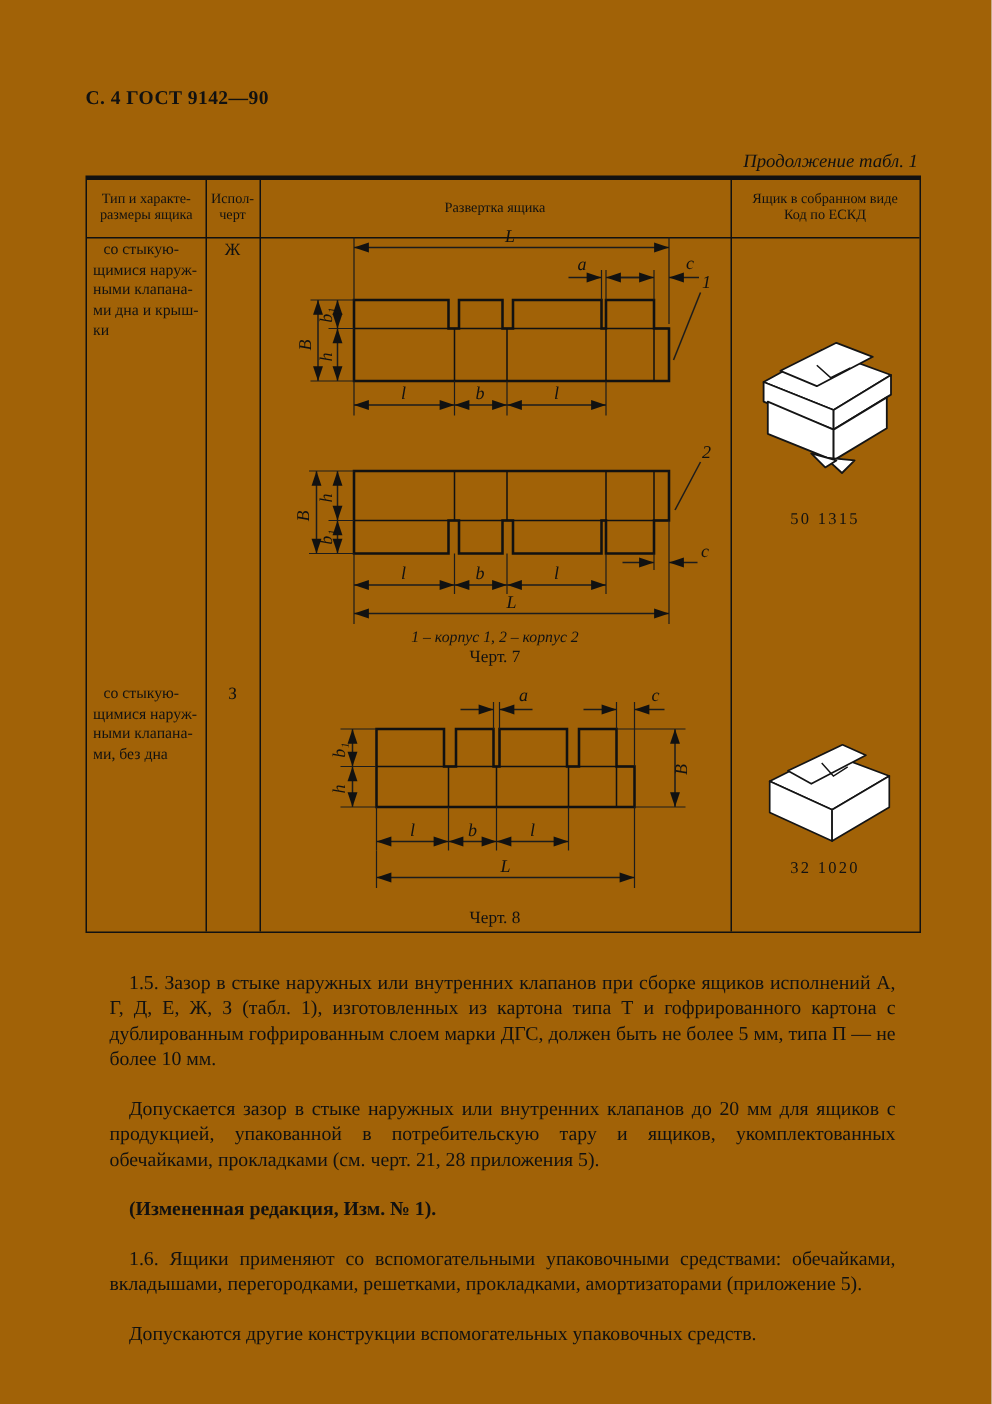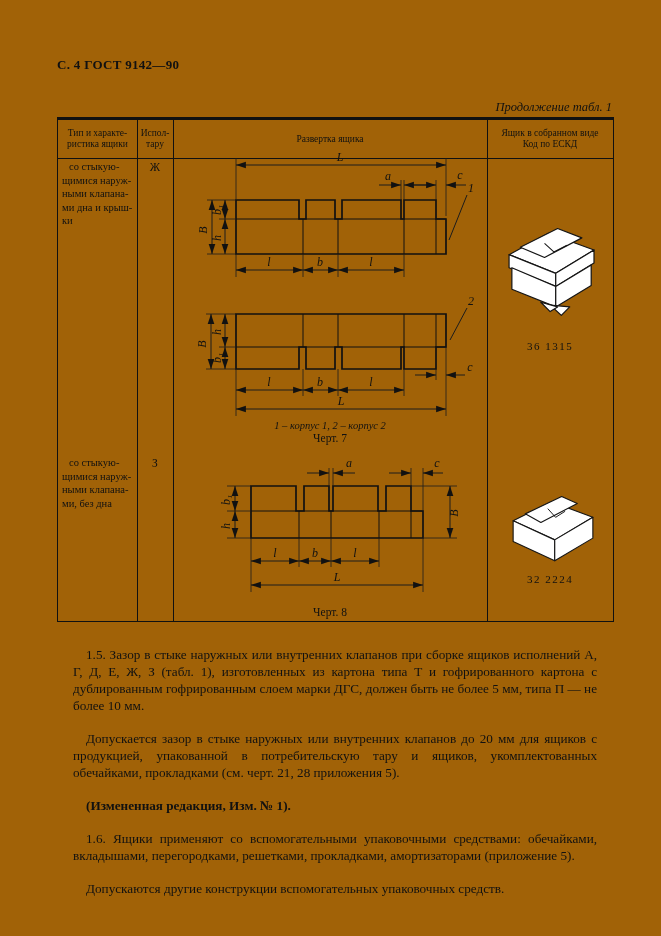--- a/index.html
+++ b/index.html
@@ -43,23 +43,23 @@
   <div class="abs continuation">Продолжение табл. 1</div>
 
   <div class="abs tbl">
 
     <div class="vline" style="left:79px"></div>
     <div class="vline" style="left:115px"></div>
     <div class="vline" style="left:429px"></div>
     <div class="hline" style="top:38px"></div>
 
     <div class="hcell pre" style="left:0;width:79px">Тип и характе-
-ристика ящики</div>
+размеры ящика</div>
     <div class="hcell pre" style="left:79px;width:36px">Испол-
-тару</div>
+черт</div>
     <div class="hcell" style="left:115px;width:314px">Развертка ящика</div>
     <div class="hcell pre" style="left:429px;width:126px">Ящик в собранном виде
 Код по ЕСКД</div>
 
     <div class="abs typecell pre" style="left:4px;top:40px;width:73px">со стыкую-
 щимися наруж-
 ными клапана-
 ми дна и крыш-
 ки</div>
     <div class="abs execcell" style="left:79px;top:41px;width:36px">Ж</div>
@@ -191,21 +191,21 @@
         <polygon points="26,42 66,22 92,32 52,53"></polygon>
         <polygon points="14,50 14,64 64,84 64,70"></polygon>
         <polygon points="64,70 105,45 105,59 64,84"></polygon>
         <polygon points="17,64 17,87 64,106 64,84"></polygon>
         <polygon points="64,84 102,61 102,83 64,106"></polygon>
         <polygon points="58,104 70,115 79,106"></polygon>
         <polygon points="48,101 58,111 66,106"></polygon>
       </g>
       <polyline class="isoline" points="52,38 62,47 76,40"></polyline>
     </svg>
-    <div class="abs code" style="left:429px;top:220px;width:126px">36 1315</div>
+    <div class="abs code" style="left:429px;top:220px;width:126px">50 1315</div>
 
     <div class="abs typecell pre" style="left:4px;top:336px;width:73px">со стыкую-
 щимися наруж-
 ными клапана-
 ми, без дна</div>
     <div class="abs execcell" style="left:79px;top:337px;width:36px">З</div>
 
     <svg class="abs" style="left:115px;top:335px" width="314" height="145" viewBox="0 0 314 145">
       <defs>
         <marker id="ar3" viewBox="0 0 10 10" refX="9.5" refY="5" markerWidth="11" markerHeight="11" orient="auto-start-reverse">
@@ -273,21 +273,21 @@
 
     <svg class="abs" style="left:443px;top:362px" width="104" height="88" viewBox="0 0 120 100">
       <g class="iso">
         <polygon points="14,44 58,22 106,40 62,66"></polygon>
         <polygon points="28,36 70,16 88,24 46,46"></polygon>
         <polygon points="14,44 14,68 62,90 62,66"></polygon>
         <polygon points="62,66 106,40 106,64 62,90"></polygon>
       </g>
       <polyline class="isoline" points="54,30 63,40 74,33"></polyline>
     </svg>
-    <div class="abs code" style="left:429px;top:453px;width:126px">32 2224</div>
+    <div class="abs code" style="left:429px;top:453px;width:126px">32 1020</div>
   </div>
 
   <div class="abs bodytext">
     <p>1.5. Зазор в стыке наружных или внутренних клапанов при сборке ящиков исполнений А, Г, Д, Е, Ж, З (табл. 1), изготовленных из картона типа Т и гофрированного картона с дублированным гофрированным слоем марки ДГС, должен быть не более 5 мм, типа П — не более 10 мм.</p>
     <p>Допускается зазор в стыке наружных или внутренних клапанов до 20 мм для ящиков с продукцией, упакованной в потребительскую тару и ящиков, укомплектованных обечайками, прокладками (см. черт. 21, 28 приложения 5).</p>
     <p class="bold">(Измененная редакция, Изм. № 1).</p>
     <p>1.6. Ящики применяют со вспомогательными упаковочными средствами: обечайками, вкладышами, перегородками, решетками, прокладками, амортизаторами (приложение 5).</p>
     <p>Допускаются другие конструкции вспомогательных упаковочных средств.</p>
   </div>
 

